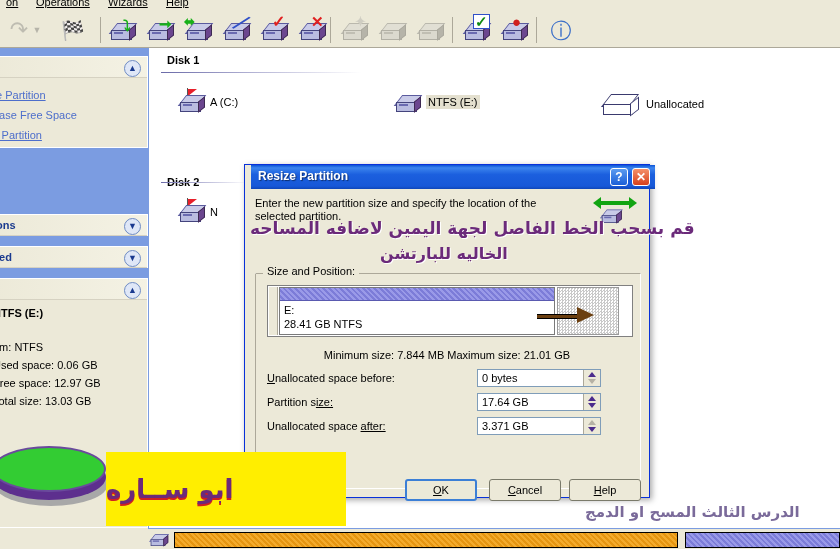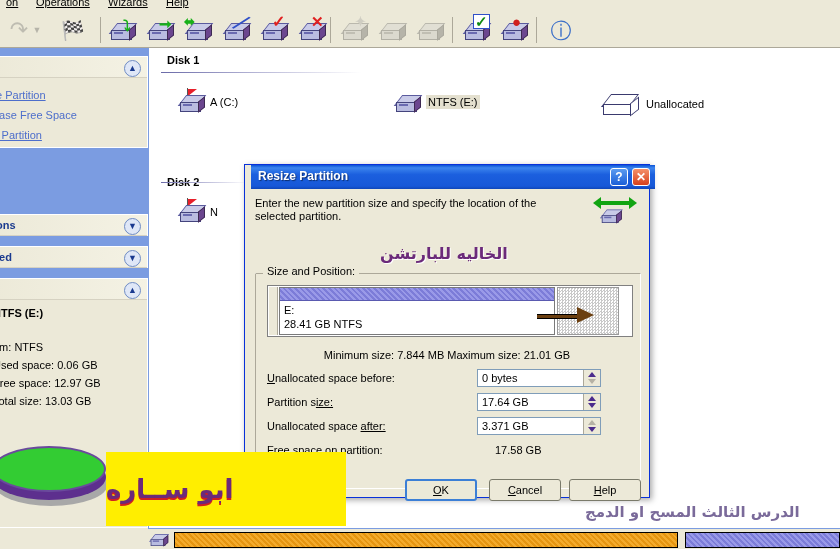--- a/index.html
+++ b/index.html
@@ -635,42 +635,39 @@
         <span class="flbl"><span>Unallocated space </span><u>after:</u></span>
         <div class="spin">
           <span class="val">3.371 GB</span>
           <div class="btns">
             <div class="up off"></div>
             <div class="dn"></div>
           </div>
         </div>
       </div>
 
-      <div class="frow" style="top:252px;">
-        <span class="flbl">Free space on partition:</span>
-        <span class="fstat" style="left:228px">17.58 GB</span>
-      </div>
 
       <div class="dlg-btns">
         <div class="dbtn focus" style="left:160px">
             <u>O</u>
             <span>K</span>
           </div>
         <div class="dbtn" style="left:244px">
             <u>C</u>
             <span>ancel</span>
           </div>
         <div class="dbtn" style="left:324px">
             <u>H</u>
             <span>elp</span>
           </div>
       </div>
     </div>
   </div>
 
+  <div class="wm-ar wm-line1">قم بسحب الخط الفاصل لجهة اليمين لاضافه المساحه</div>
   <div class="wm-ar wm-line2">الخاليه للبارتشن</div>
   <div class="wm-ar wm-bottom">الدرس الثالث المسح او الدمج</div>
 
   <div class="wm-yellow">
     <span>ابو  ســاره</span>
   </div>
 
 </div>
 
 </body></html>

